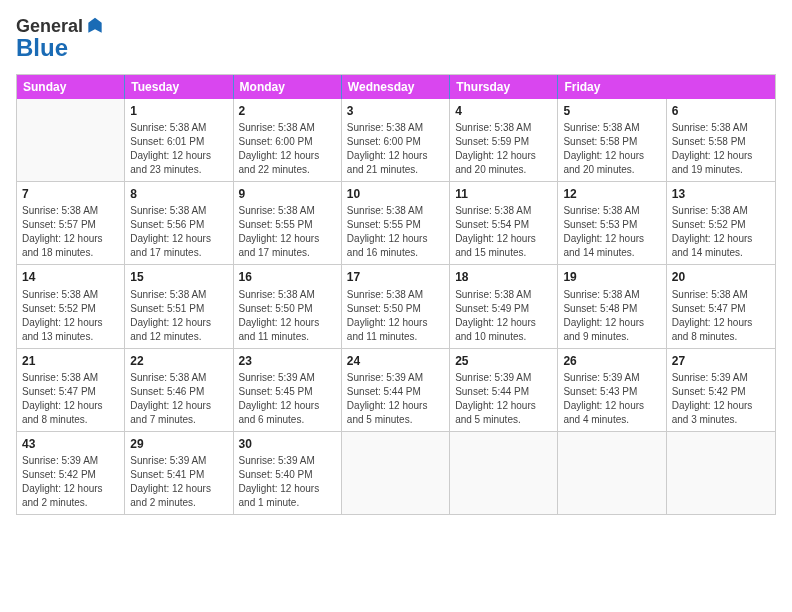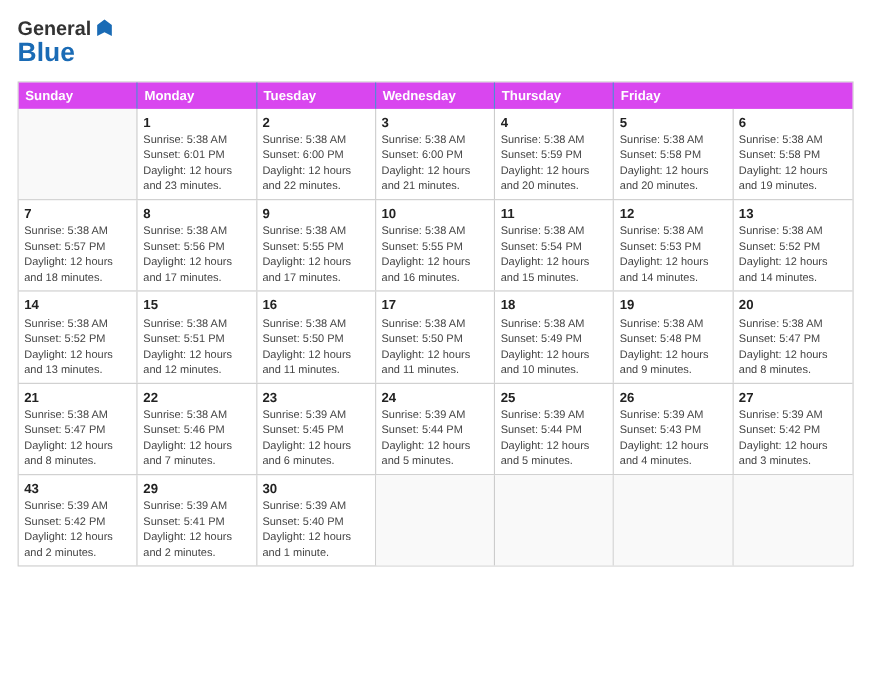--- a/index.html
+++ b/index.html
@@ -129,22 +129,22 @@
     </div>
     <div class="title-block">
       <div class="month-title"></div>
       <div class="subtitle"></div>
     </div>
   </div>
 
   <div class="calendar">
     <div class="cal-header">
     <div class="cal-header-cell">Sunday</div>
+        <div class="cal-header-cell">Tuesday</div>
         <div class="cal-header-cell">Monday</div>
-        <div class="cal-header-cell">Tuesday</div>
         <div class="cal-header-cell">Wednesday</div>
         <div class="cal-header-cell">Thursday</div>
         <div class="cal-header-cell">Friday</div>
       </div>
     <div class="cal-body">
     <div class="cal-row">
           <div class="cal-cell empty"></div>
           <div class="cal-cell">
             <span class="day-num">1</span>
             <div class="cell-text">Sunrise: 5:38 AM<br>Sunset: 6:01 PM<br>Daylight: 12 hours<br>and 23 minutes.</div>

